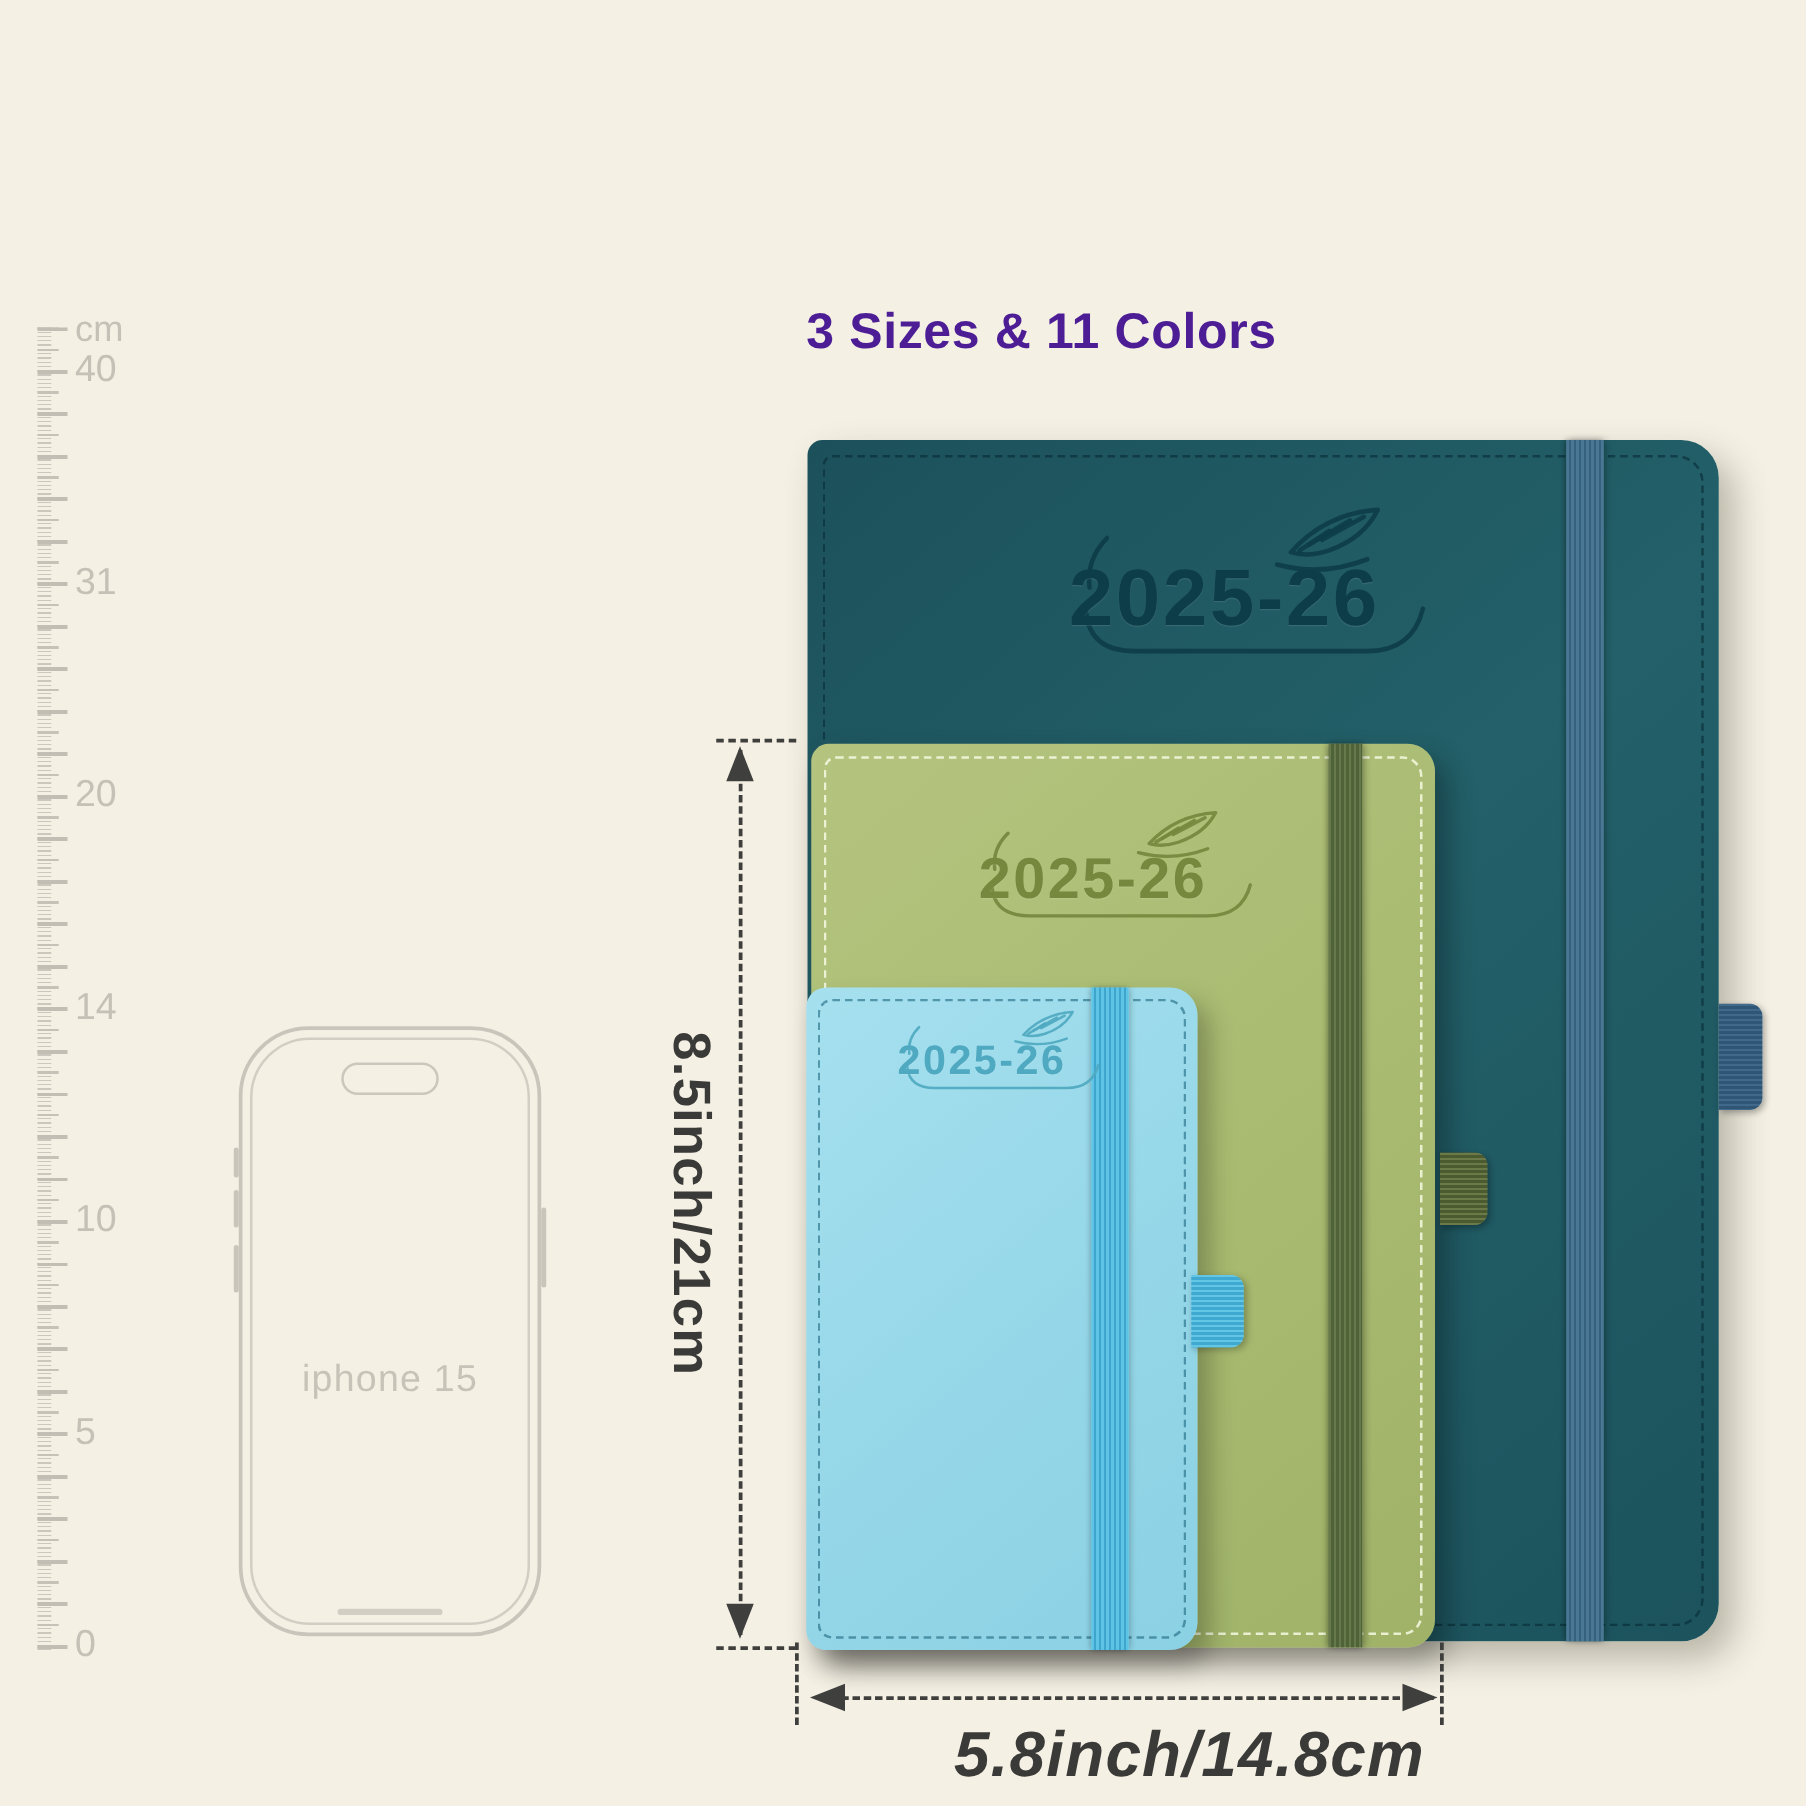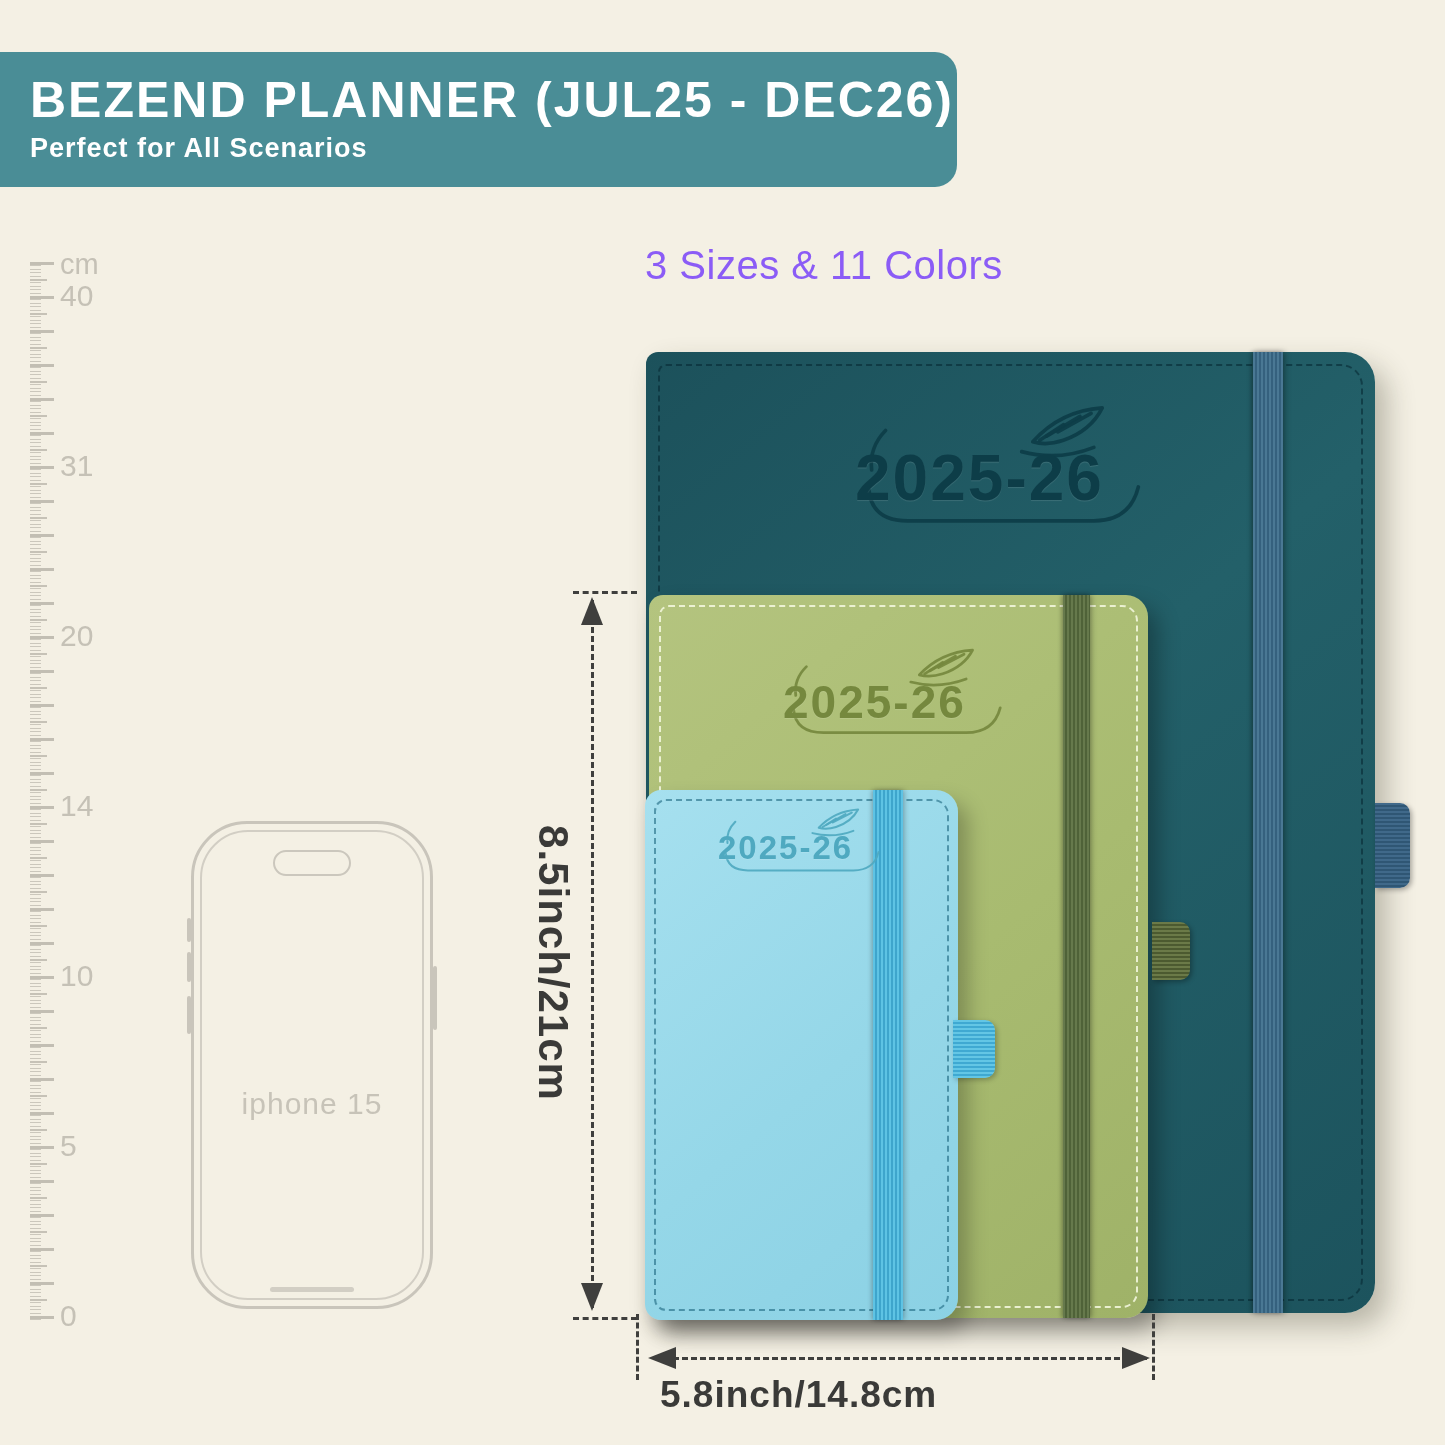--- a/index.html
+++ b/index.html
@@ -6,21 +6,21 @@
   .stage{position:relative;width:1445px;height:1445px;background:#f4f0e4;overflow:hidden;
          font-family:"Liberation Sans",sans-serif;}
 
   
   .banner{position:absolute;left:0;top:52px;width:957px;height:135px;background:#4a8d96;
           border-radius:0 22px 22px 0;color:#fff;padding:20px 0 0 30px;box-sizing:border-box;}
   .banner-title{font-size:50px;font-weight:700;letter-spacing:2px;line-height:56px;white-space:nowrap;}
   .banner-subtitle{font-size:27px;font-weight:600;letter-spacing:1px;margin-top:5px;}
 
   
-  .info{position:absolute;left:645px;top:238px;color:#8b5cf6;font-size:40px;font-weight:400;
+  .info{position:absolute;left:645px;top:238px;color:#4c1d95;font-size:40px;font-weight:700;
         line-height:54px;letter-spacing:0.5px;}
 
   
   .ruler-ticks{position:absolute;left:30px;top:262px;width:24px;height:1058px;
     background-image:
       repeating-linear-gradient(to bottom,#c2beb3 0 3px,transparent 3px 34px),
       repeating-linear-gradient(to bottom,#c6c2b7 0 2px,transparent 2px 17px),
       repeating-linear-gradient(to bottom,#cbc7bc 0 1px,transparent 1px 3.4px);
     background-size:24px 100%,17px 100%,11px 100%;
     background-repeat:no-repeat;}
@@ -100,31 +100,27 @@
   
   .dash-h{position:absolute;border-top:3px dashed #3f3f3d;}
   .dash-v{position:absolute;border-left:3px dashed #3f3f3d;}
   .arr{position:absolute;width:0;height:0;}
   .arr-up{border-left:11px solid transparent;border-right:11px solid transparent;border-bottom:28px solid #3f3f3d;}
   .arr-down{border-left:11px solid transparent;border-right:11px solid transparent;border-top:28px solid #3f3f3d;}
   .arr-left{border-top:11px solid transparent;border-bottom:11px solid transparent;border-right:28px solid #3f3f3d;}
   .arr-right{border-top:11px solid transparent;border-bottom:11px solid transparent;border-left:28px solid #3f3f3d;}
   .dim-label{position:absolute;color:#3a3a38;font-weight:600;letter-spacing:1px;white-space:nowrap;}
   .dim-label.v{left:553px;top:963px;font-size:42px;transform:translate(-50%,-50%) rotate(90deg);}
-  .dim-label.h{left:660px;top:1374px;width:480px;text-align:left;font-size:37px;}
+  .dim-label.h{left:660px;top:1374px;width:480px;text-align:right;font-size:51px;font-style:italic;}
 </style>
 </head>
 <body>
 
 <div class="stage">
 
-  <div class="banner">
-    <div class="banner-title">BEZEND PLANNER (JUL25 - DEC26)</div>
-    <div class="banner-subtitle">Perfect for All Scenarios</div>
-  </div>
 
   <div class="info">
     <div>3 Sizes &amp; 11 Colors</div>
   </div>
 
   <div>
     <div class="ruler-ticks"></div>
     <span class="ruler-unit">cm</span>
     <span class="ruler-num" style="top:296px">40</span>
     <span class="ruler-num" style="top:466px">31</span>

